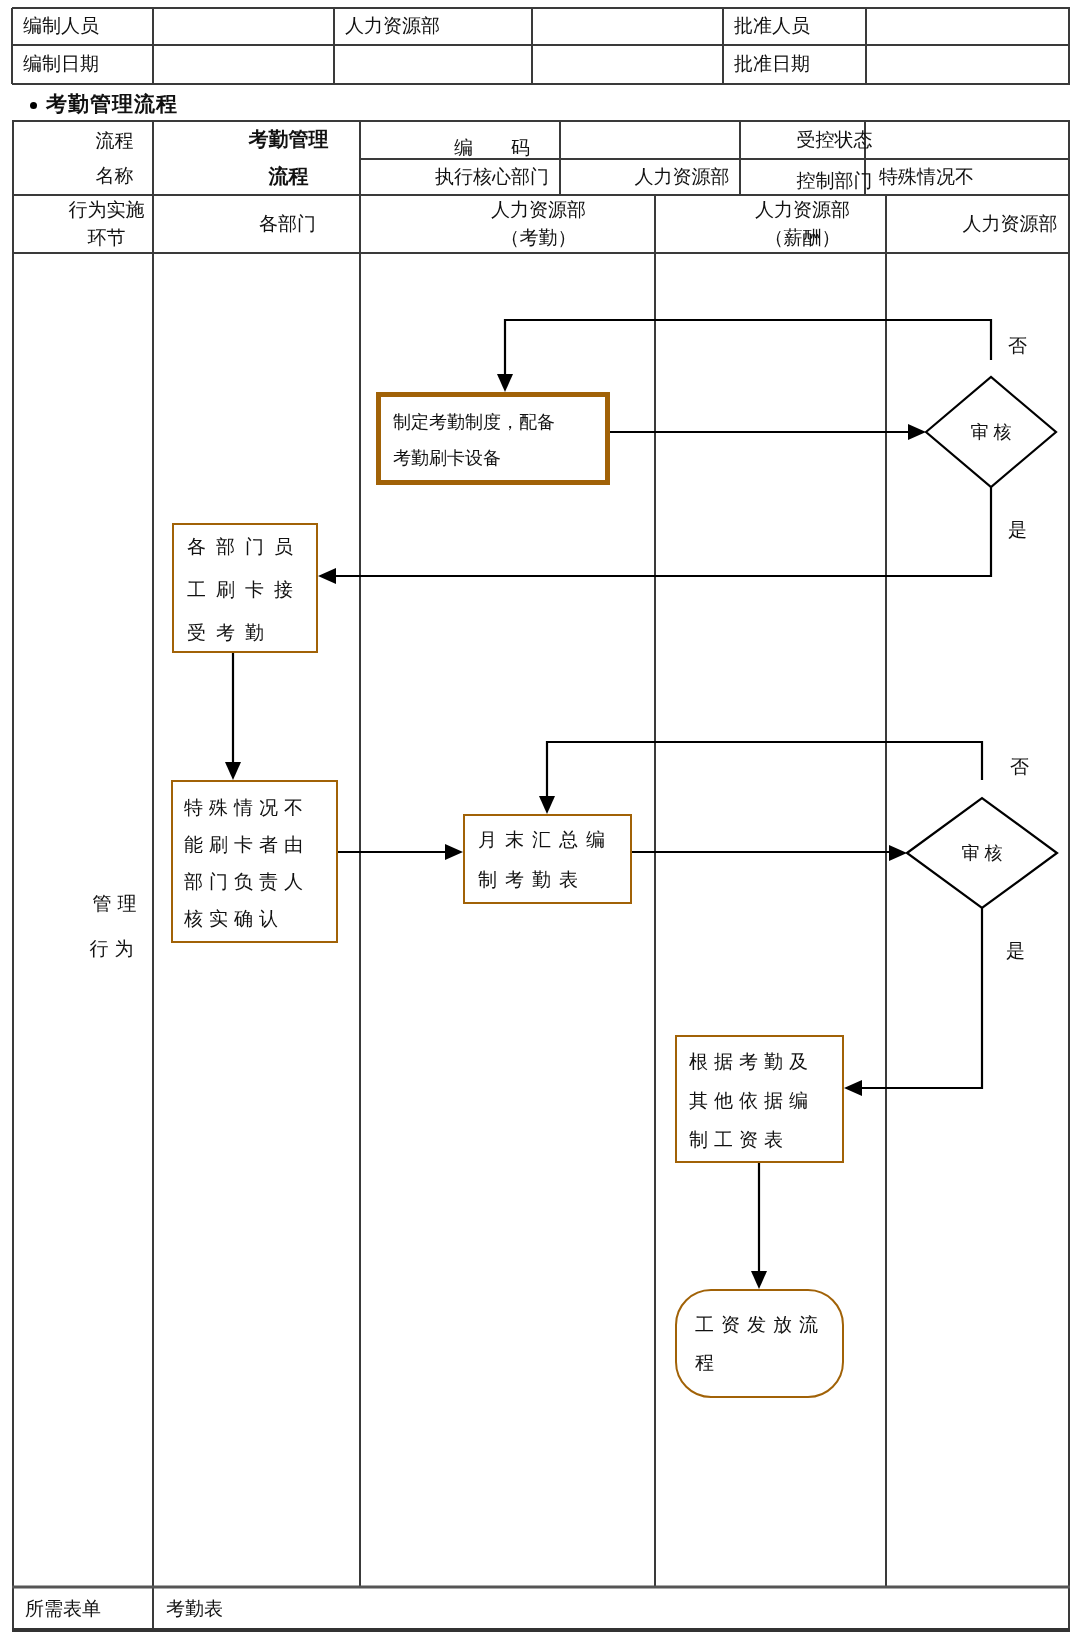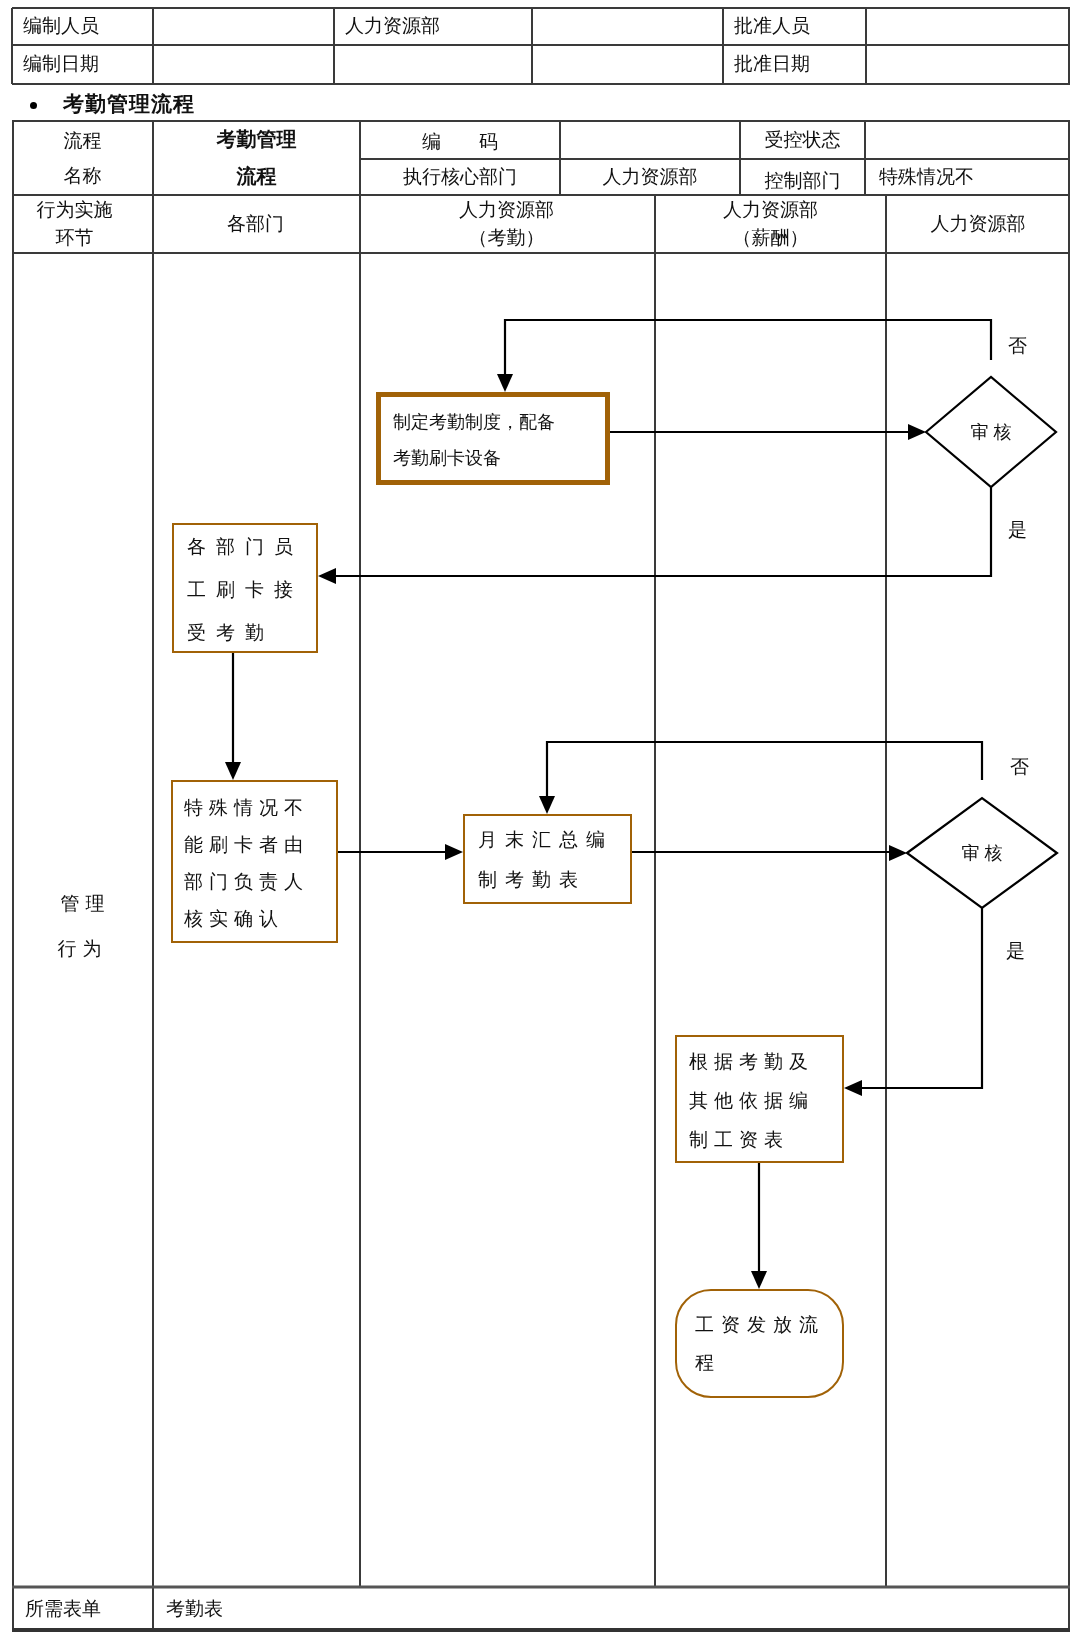--- a/index.html
+++ b/index.html
@@ -1,29 +1,29 @@
 <!DOCTYPE html>
 <html><head>
 <meta charset="utf-8">
 <style>
   html,body{margin:0;padding:0;background:#fff;}
   #page{position:relative;width:1080px;height:1634px;background:#fff;overflow:hidden;
         font-family:"Liberation Serif","DejaVu Serif",serif;color:#111;}
   #lines{position:absolute;left:0;top:0;width:1080px;height:1634px;}
   .cell{position:absolute;display:flex;align-items:center;font-size:19px;line-height:1.3;}
-  .cell.center{justify-content:center;text-align:center;}
+  .cell.center{justify-content:center;text-align:center;margin-left:32px;}
   .cell.left{padding-left:11px;box-sizing:border-box;}
   .pre{white-space:pre-line;}
   .bold{font-weight:700;}
   .fbox{position:absolute;box-sizing:border-box;background:#fff;border:2px solid #a16207;
         font-size:19px;white-space:pre-line;}
   .dlabel{position:absolute;display:flex;align-items:center;justify-content:center;
           font-size:18px;letter-spacing:5px;text-indent:5px;}
   .branch{position:absolute;font-size:19px;}
-  #heading{position:absolute;left:63px;top:90px;font-size:21px;font-weight:700;letter-spacing:1px;}
+  #heading{position:absolute;left:46px;top:90px;font-size:21px;font-weight:700;letter-spacing:1px;}
   #bullet{position:absolute;left:30px;top:102px;width:7px;height:7px;border-radius:50%;background:#000;}
 </style>
 </head>
 <body>
 
 <div id="page">
 
   <svg id="lines" viewBox="0 0 1080 1634">
 
     <path stroke="#3a3a3a" stroke-width="2" fill="none" d="M12 8 H1070 M12 45 H1070 M12 84 H1070
@@ -72,21 +72,21 @@
   <div class="cell left" style="left:723px;top:45px;width:143px;height:39px">批准日期</div>
   <div class="cell left" style="left:866px;top:45px;width:204px;height:39px"></div>
 
   <div id="bullet"></div>
   <div id="heading">考勤管理流程</div>
 
   <div class="cell center pre" style="left:12px;top:121px;width:141px;height:74px;line-height:35px">流程
 名称</div>
   <div class="cell center pre bold" style="left:153px;top:121px;width:207px;height:74px;font-size:20px;line-height:37px">考勤管理
 流程</div>
-  <div class="cell center" style="left:360px;top:115px;width:200px;height:54px">编　　码</div>
+  <div class="cell center" style="left:360px;top:121px;width:200px;height:54px">编　　码</div>
   <div class="cell left" style="left:560px;top:121px;width:180px;height:38px"></div>
   <div class="cell center" style="left:740px;top:121px;width:125px;height:38px">受控状态</div>
   <div class="cell left" style="left:865px;top:121px;width:205px;height:38px"></div>
   <div class="cell center" style="left:360px;top:159px;width:200px;height:36px">执行核心部门</div>
   <div class="cell center" style="left:560px;top:159px;width:180px;height:36px">人力资源部</div>
   <div class="cell center" style="left:740px;top:159px;width:125px;height:44px">控制部门</div>
   <div class="cell left" style="left:865px;top:159px;width:205px;height:36px;padding-left:14px">特殊情况不</div>
 
   <div class="cell center pre" style="left:4px;top:195px;width:141px;height:58px;line-height:28px">行为实施
 环节</div>

